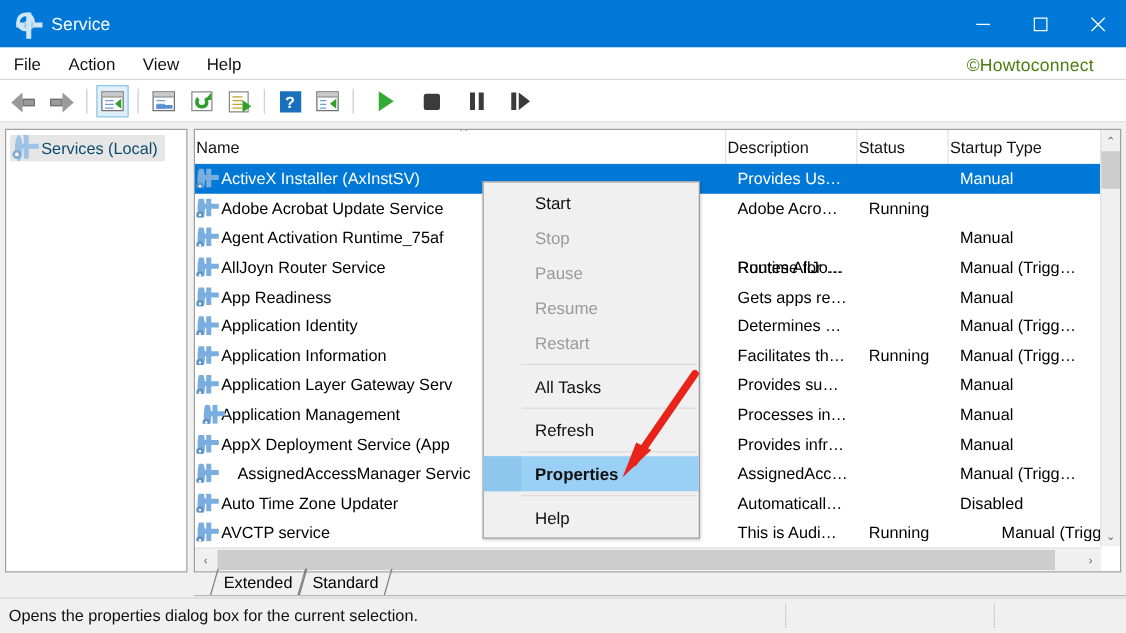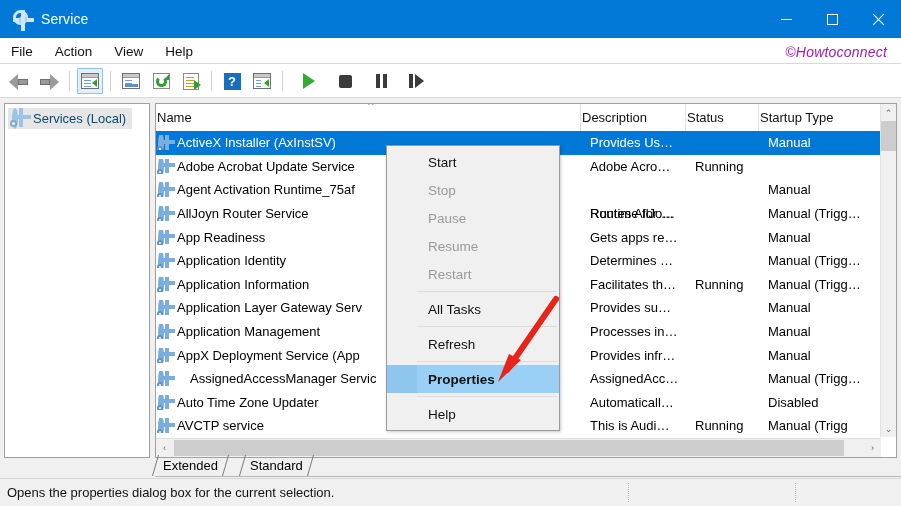--- a/index.html
+++ b/index.html
@@ -49,22 +49,22 @@
 
   
   .menubar{
     position:absolute;left:0;top:38px;width:901px;height:26px;
     background:#fff;display:flex;align-items:center;
   }
   .menubar-item{
     padding:3px 11px;font-size:13.5px;color:#111;cursor:default;
   }
   .watermark{
-    position:absolute;right:14px;top:44px;color:#a21caf;font-size:14px;
-    letter-spacing:.2px;white-space:nowrap;font-style:italic;
+    position:absolute;right:26px;top:44px;color:#4d7c0f;font-size:14px;
+    letter-spacing:.2px;white-space:nowrap;
   }
   .menubar-sep{
     position:absolute;left:0;top:63px;width:901px;height:1px;background:#d9d9d9;
   }
 
   
   .toolbar{
     position:absolute;left:0;top:64px;width:901px;height:34px;background:#fff;
     display:flex;align-items:center;
   }
@@ -417,21 +417,21 @@
           <div class="lv-row">
             <div class="cell cell-name" style="width: 425px;">
               <span class="svc-ico"><span class="g3"><span class="g3sm"></span></span></span>
               <span>Application Layer Gateway Serv</span>
             </div>
             <div class="cell" style="width: 105px; padding-left: 9px;">Provides su…</div>
             <div class="cell" style="width: 73px; padding-left: 9px;"></div>
             <div class="cell" style="width: 122px; padding-left: 9px;">Manual</div>
           </div>
           <div class="lv-row">
-            <div class="cell cell-name" style="width: 425px;">
+            <div class="cell cell-name" style="width: 425px; text-align: center;">
               <span class="svc-ico"><span class="g3"><span class="g3sm"></span></span></span>
               <span>Application Management</span>
             </div>
             <div class="cell" style="width: 105px; padding-left: 9px;">Processes in…</div>
             <div class="cell" style="width: 73px; padding-left: 9px;"></div>
             <div class="cell" style="width: 122px; padding-left: 9px;">Manual</div>
           </div>
           <div class="lv-row">
             <div class="cell cell-name" style="width: 425px;">
               <span class="svc-ico"><span class="g3"><span class="g3sm"></span></span></span>
@@ -459,41 +459,41 @@
             <div class="cell" style="width: 73px; padding-left: 9px;"></div>
             <div class="cell" style="width: 122px; padding-left: 9px;">Disabled</div>
           </div>
           <div class="lv-row">
             <div class="cell cell-name" style="width: 425px;">
               <span class="svc-ico"><span class="g3"><span class="g3sm"></span></span></span>
               <span>AVCTP service</span>
             </div>
             <div class="cell" style="width: 105px; padding-left: 9px;">This is Audi…</div>
             <div class="cell" style="width: 73px; padding-left: 9px;">Running</div>
-            <div class="cell" style="width: 122px; padding-left: 9px;">Manual (Trigg</div>
+            <div class="cell" style="width: 122px; padding-left: 9px; text-align: right;">Manual (Trigg</div>
           </div>
         </div>
 
       <div class="vscroll">
         <div class="vs-arrow">⌃</div>
         <div class="vs-thumb"></div>
         <div class="vs-arrow bottom">⌄</div>
       </div>
 
       <div class="hscroll">
         <div class="hs-arrow left">‹</div>
         <div class="hs-thumb"></div>
         <div class="hs-arrow right">›</div>
       </div>
 
     </div>
   </div>
 
   <div class="tabstrip">
-    <div class="tab" style="left:0">
+    <div class="tab" style="left:16px">
       <i class="sl"></i>
       <span>Extended</span>
       <i class="sr"></i>
     </div>
     <div class="tab" style="left:87px">
       <i class="sl"></i>
       <span>Standard</span>
       <i class="sr"></i>
     </div>
   </div>

